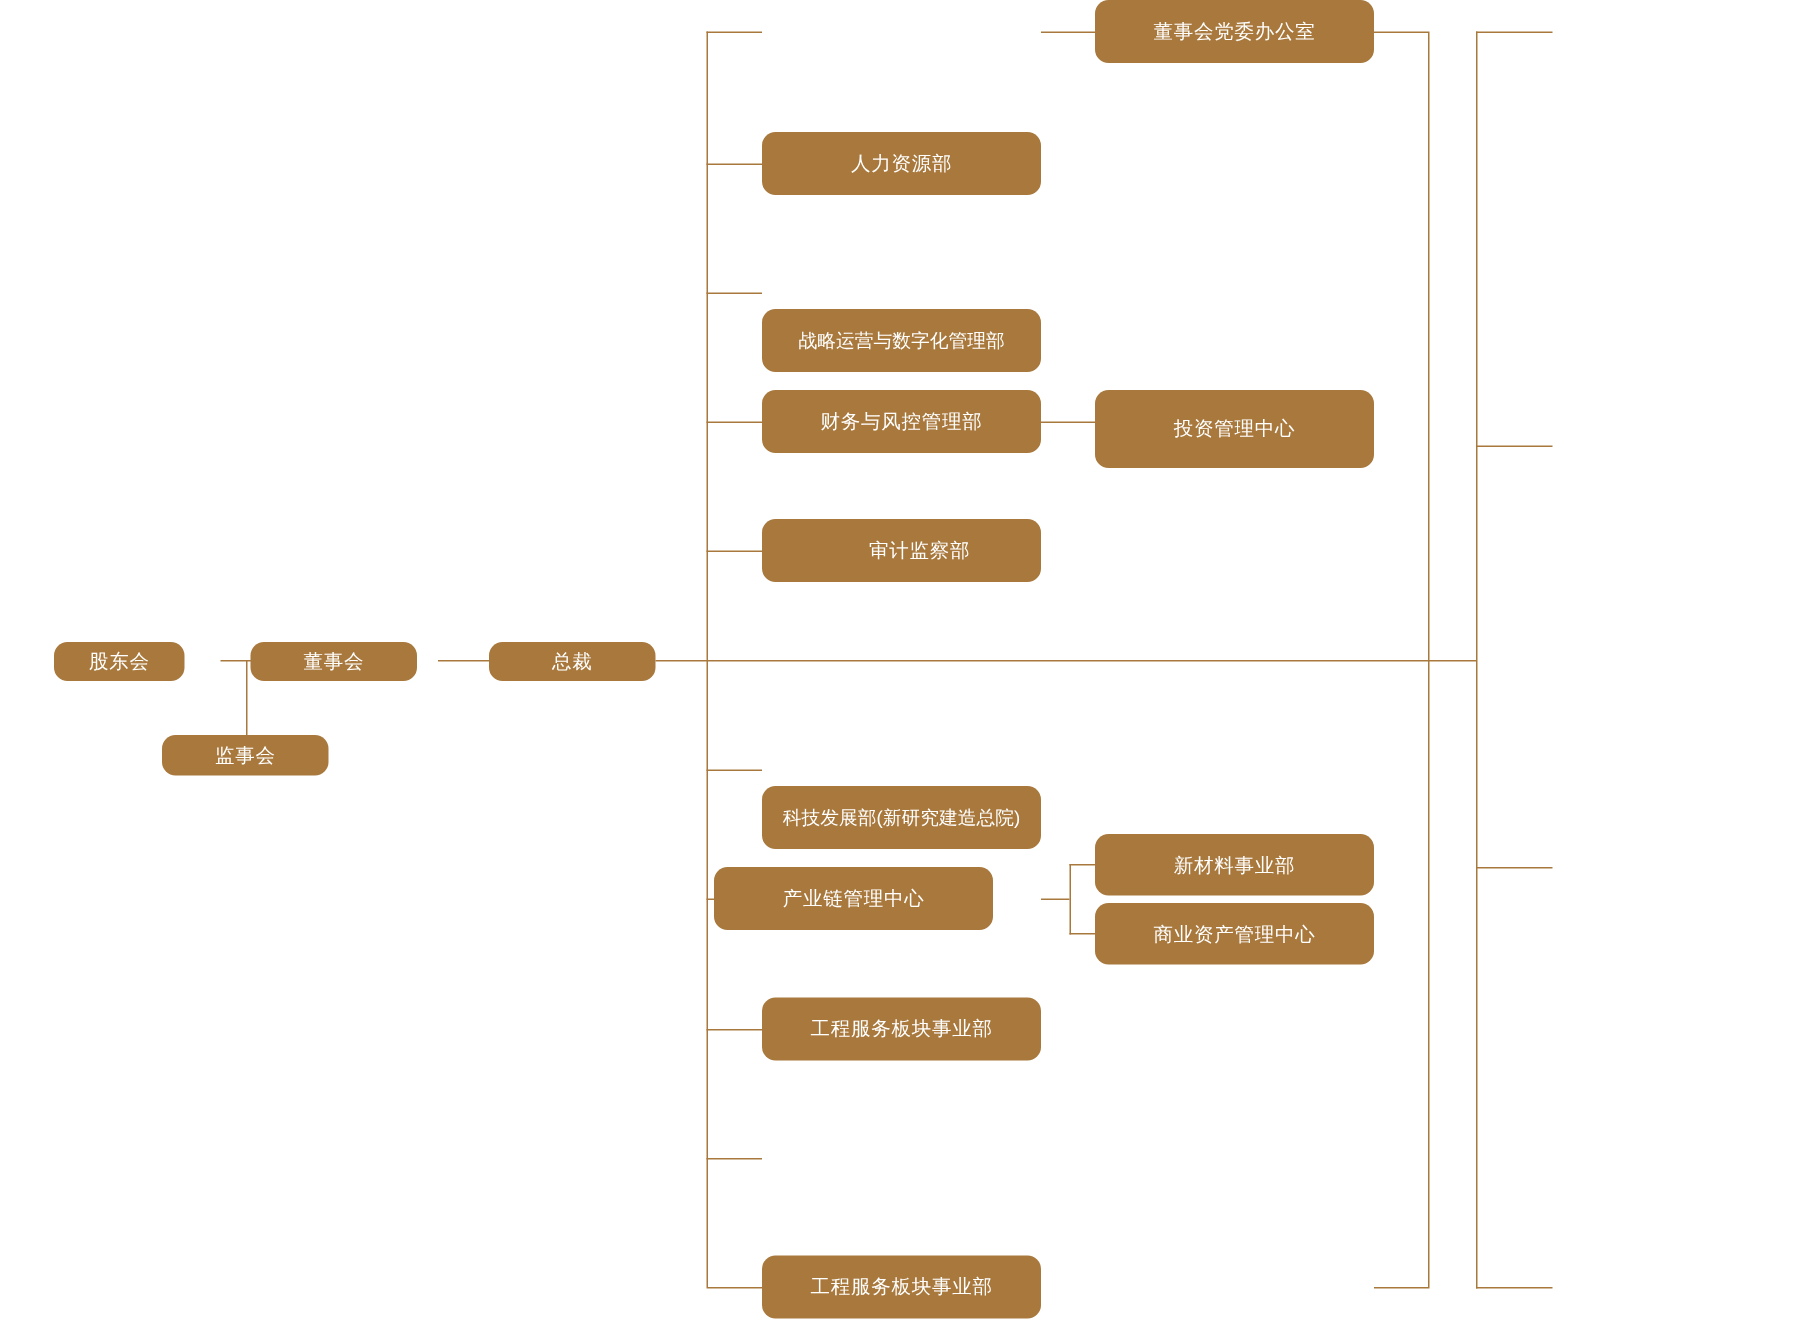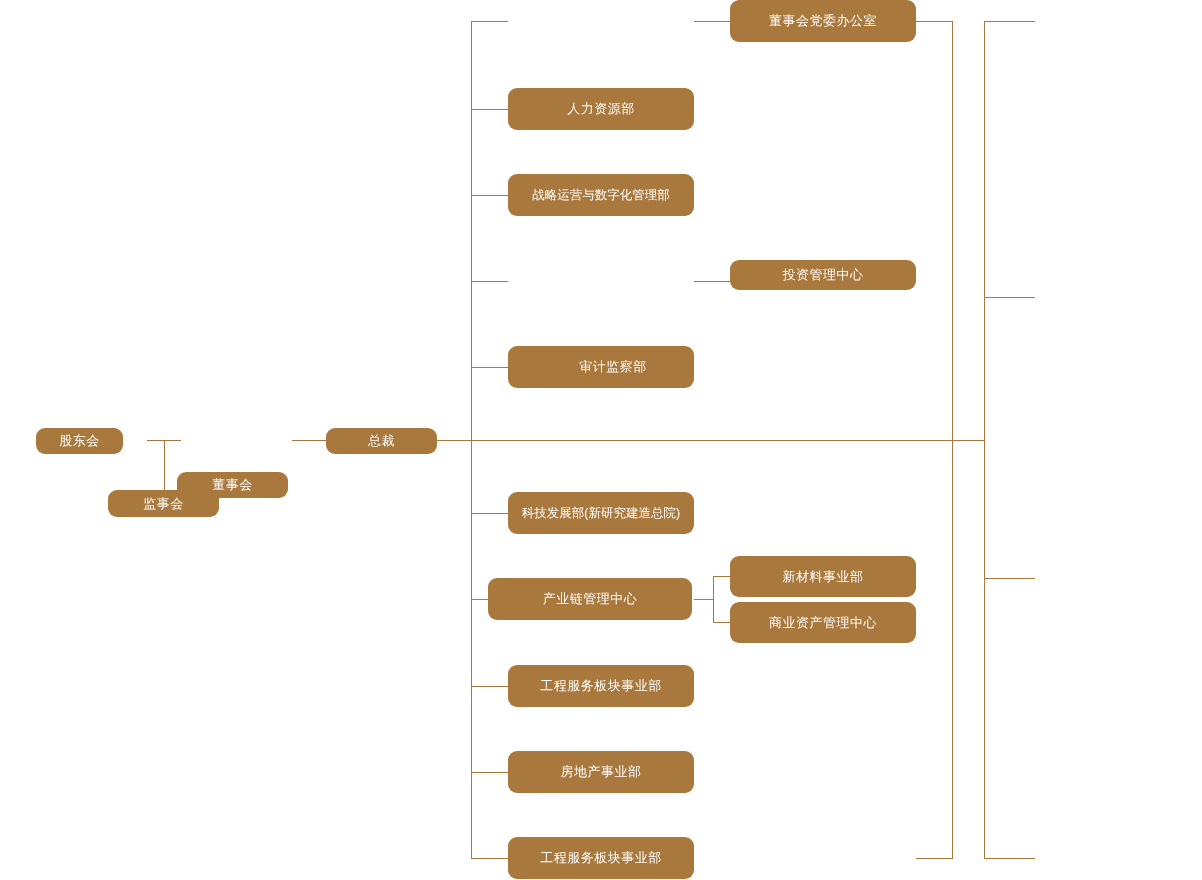--- a/index.html
+++ b/index.html
@@ -29,37 +29,38 @@
     text-align: center;
     font-size: 13px;
     line-height: 1.2;
     letter-spacing: 0.5px;
     white-space: nowrap;
     z-index: 3;
   }
   .node.tight {
     font-size: 12.5px;
     letter-spacing: 0px;
+    margin-top: 32px;
   }
   .line {
     position: absolute;
     background: #a8783c;
     z-index: 1;
   }
   .line.h { height: 1px; }
   .line.v { width: 1px; }
 </style>
 </head>
 <body>
 
 <div id="chart-canvas">
 
   <div class="node" style="left:36px; top:428px; width:87px; height:26px;">股东会</div>
 
-  <div class="node" style="left:177px; top:428px; width:111px; height:26px;margin-top:44px;">董事会</div>
+  <div class="node" style="left:167px; top:428px; width:111px; height:26px;">董事会</div>
 
   <div class="node" style="left:326px; top:428px; width:111px; height:26px;">总裁</div>
 
   <div class="node" style="left:108px; top:490px; width:111px; height:27px;">监事会</div>
 
   <div class="line h" style="left:147px; top:440px; width:34px;"></div>
 
   <div class="line h" style="left:292px; top:440px; width:34px;"></div>
 
   <div class="line v" style="left:164px; top:440px; height:63px;"></div>
@@ -70,44 +71,44 @@
   <div class="line v" style="left:471px; top:21px; height:837px;"></div>
 
   <div class="line h" style="left:471px; top:21px; width:37px;"></div>
 
   <div class="node" style="left:508px; top:88px; width:186px; height:42px;">人力资源部</div>
   <div class="line h" style="left:471px; top:109px; width:37px;"></div>
 
   <div class="node tight" style="left:508px; top:174px; width:186px; height:42px;">战略运营与数字化管理部</div>
   <div class="line h" style="left:471px; top:195px; width:37px;"></div>
 
+  <div class="node" style="left:508px; top:260px; width:186px; height:42px;">财务与风控管理部</div>
   <div class="line h" style="left:471px; top:281px; width:37px;"></div>
 
   <div class="node" style="left:508px; top:346px; width:186px; height:42px;padding-left:24px;">审计监察部</div>
   <div class="line h" style="left:471px; top:367px; width:37px;"></div>
 
   <div class="node tight" style="left:508px; top:492px; width:186px; height:42px;">科技发展部(新研究建造总院)</div>
   <div class="line h" style="left:471px; top:513px; width:37px;"></div>
 
-  <div class="node" style="left:488px; top:578px; width:204px; height:42px;">产业链管理中心</div>
+  <div class="node" style="left:476px; top:578px; width:186px; height:42px;">产业链管理中心</div>
   <div class="line h" style="left:471px; top:599px; width:37px;"></div>
 
   <div class="node" style="left:508px; top:665px; width:186px; height:42px;">工程服务板块事业部</div>
   <div class="line h" style="left:471px; top:686px; width:37px;"></div>
 
-  <div class="node" style="left:508px; top:751px; width:186px; height:42px;">房地产事业部</div>
   <div class="line h" style="left:471px; top:772px; width:37px;"></div>
 
   <div class="node" style="left:508px; top:837px; width:186px; height:42px;">工程服务板块事业部</div>
   <div class="line h" style="left:471px; top:858px; width:37px;"></div>
 
   <div class="node" style="left:730px; top:0px; width:186px; height:42px;">董事会党委办公室</div>
   <div class="line h" style="left:694px; top:21px; width:36px;"></div>
 
-  <div class="node" style="left:730px; top:260px; width:186px; height:30px;">投资管理中心</div>
+  <div class="node" style="left:730px; top:260px; width:186px; height:52px;">投资管理中心</div>
   <div class="line h" style="left:694px; top:281px; width:36px;"></div>
 
   <div class="node" style="left:730px; top:556px; width:186px; height:41px;text-align:center;">新材料事业部</div>
   <div class="node" style="left:730px; top:602px; width:186px; height:41px;">商业资产管理中心</div>
 
   <div class="line h" style="left:694px; top:599px; width:19px;"></div>
   <div class="line v" style="left:713px; top:576px; height:47px;"></div>
   <div class="line h" style="left:713px; top:576px; width:17px;"></div>
   <div class="line h" style="left:713px; top:622px; width:17px;"></div>
 

